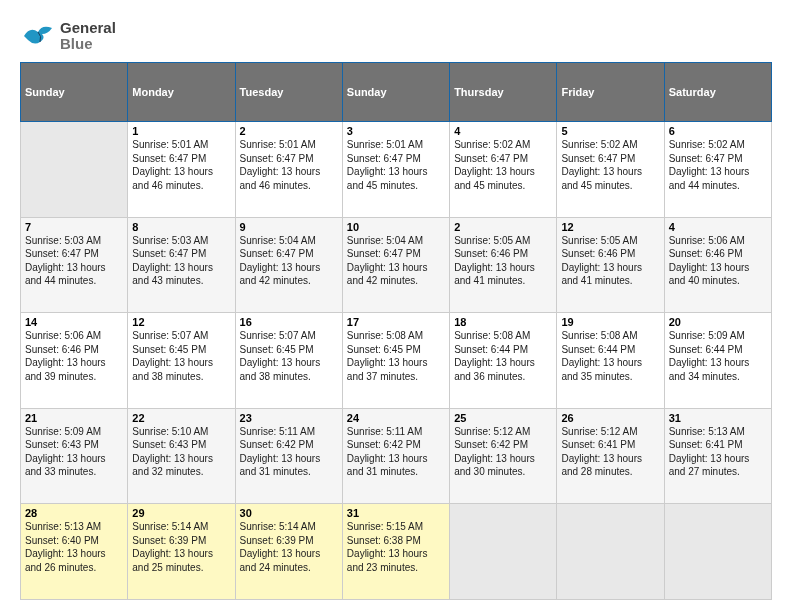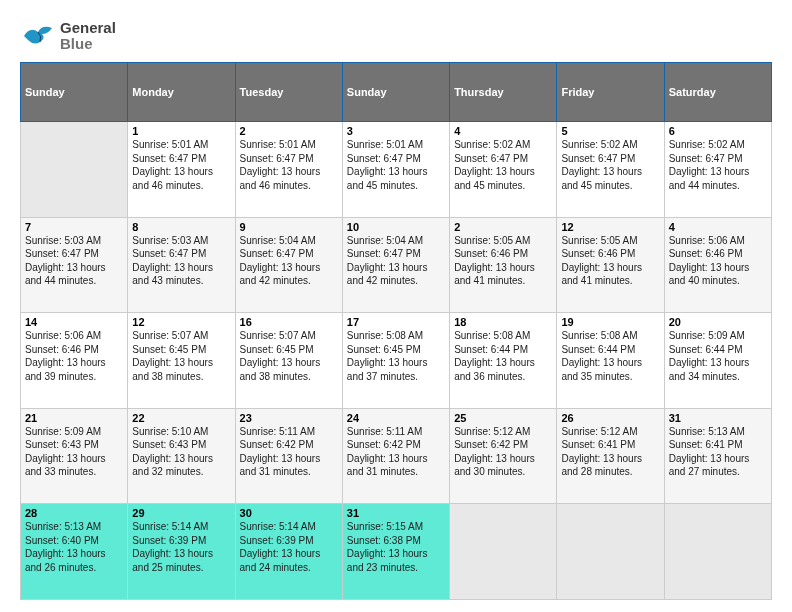--- a/index.html
+++ b/index.html
@@ -61,21 +61,21 @@
       border: 1px solid #ccc;
       vertical-align: top;
       padding: 3px 4px;
       width: calc(100% / 7);
       background: #fff;
     }
     .calendar tr:nth-child(even) td {
       background: #f5f5f5;
     }
     .calendar tr:last-child td {
-      background: #5eead4;
+      background: #fef9c3;
     }
     .day-num {
       font-weight: bold;
       font-size: 11px;
       display: block;
       margin-bottom: 1px;
       color: #000;
     }
     .day-info {
       font-size: 10px;

